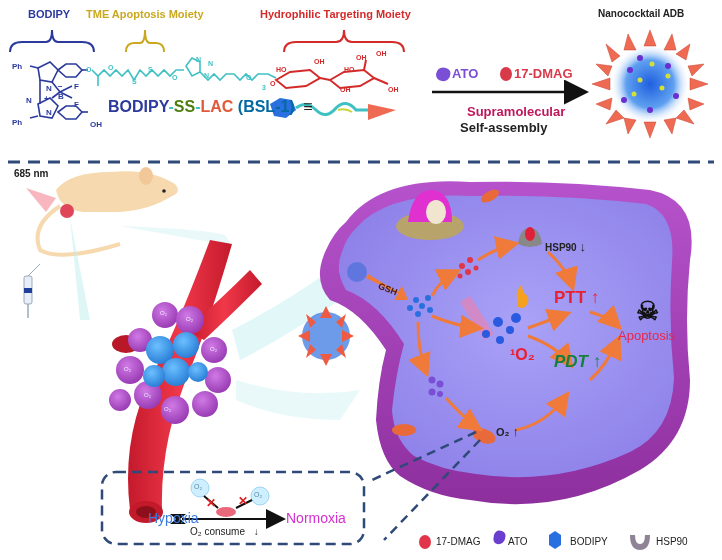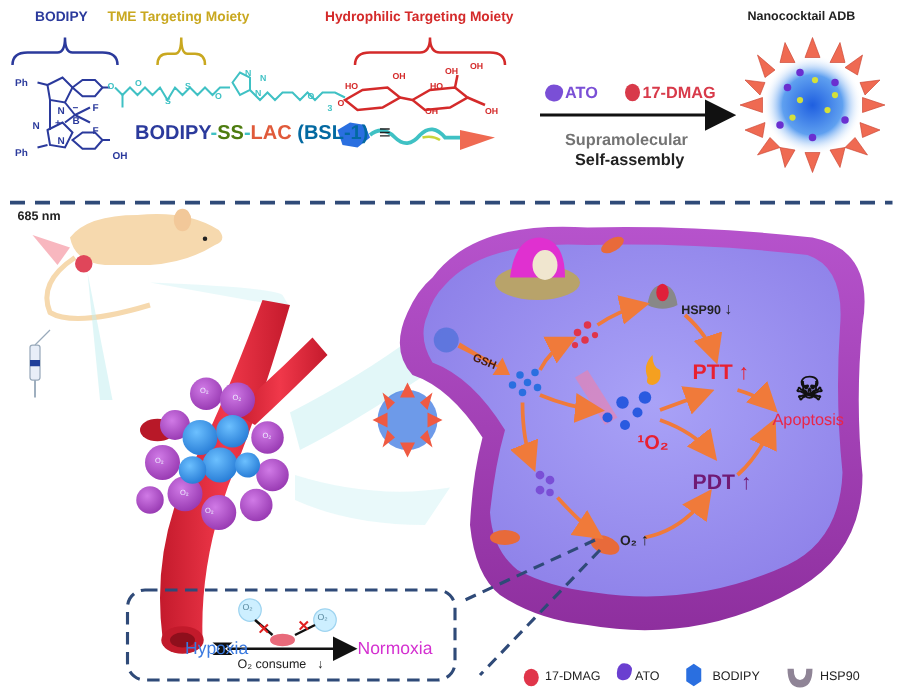--- a/index.html
+++ b/index.html
@@ -289,21 +289,21 @@
   <line x1="252" y1="500" x2="236" y2="508" stroke="#111" stroke-width="2"></line>
   <ellipse cx="226" cy="512" rx="10" ry="5" fill="#e86a7a"></ellipse>
 
   <ellipse cx="425" cy="542" rx="6" ry="7" fill="#e0354a"></ellipse>
   <path d="M494,535 q2,-6 8,-4 q5,2 3,8 q-2,6 -8,5 q-5,-1 -3,-9z" fill="#6a3fd0"></path>
   <polygon points="549,535 555,531 561,535 561,545 555,549 549,545" fill="#2a6fe0"></polygon>
   <path d="M630,535 Q630,550 640,550 Q650,550 650,535 L645,535 Q645,544 640,544 Q635,544 635,535 Z" fill="#8f8496"></path>
 </svg>
 
 <div class="lbl" style="left:28px;top:8px;font-size:11px;color:#2b3a9c;">BODIPY</div>
-<div class="lbl" style="left:86px;top:8px;font-size:11px;color:#c9a820;">TME Targeting Moiety</div>
+<div class="lbl" style="left:86px;top:8px;font-size:11px;color:#c9a820;">TME Apoptosis Moiety</div>
 <div class="lbl" style="left:260px;top:8px;font-size:11px;color:#d42a2a;">Hydrophilic Targeting Moiety</div>
 
 <div class="abs" style="font-size:8px;font-weight:bold;color:#2b3a9c;">
   <span class="abs" style="left:12px;top:62px;">Ph</span>
   <span class="abs" style="left:12px;top:118px;">Ph</span>
   <span class="abs" style="left:46px;top:84px;">N</span>
   <span class="abs" style="left:26px;top:96px;">N</span>
   <span class="abs" style="left:46px;top:108px;">N</span>
   <span class="abs" style="left:58px;top:92px;">B</span>
   <span class="abs" style="left:74px;top:82px;">F</span>
@@ -336,41 +336,41 @@
 </div>
 
 <div class="lbl" style="left:108px;top:98px;font-size:16px;">
   <span style="color:#2b3a9c;">BODIPY</span><span style="color:#3fc1c4;">-</span><span style="color:#4d7c0f;">SS</span><span style="color:#3fc1c4;">-</span><span style="color:#e05a3a;">LAC</span>
   <span style="color:#0369a1;">(BSL-1)</span>
   <span style="color:#222;margin-left:4px;">≡</span>
 </div>
 
 <div class="lbl" style="left:452px;top:66px;font-size:13px;color:#7a4fd6;">ATO</div>
 <div class="lbl" style="left:514px;top:66px;font-size:13px;color:#d83a4a;">17-DMAG</div>
-<div class="lbl" style="left:452px;top:104px;font-size:13px;color:#737373;">Supramolecular</div>
+<div class="lbl" style="left:467px;top:104px;font-size:13px;color:#be185d;">Supramolecular</div>
 <div class="lbl" style="left:460px;top:120px;font-size:13px;color:#222;">Self-assembly</div>
 <div class="lbl" style="left:598px;top:8px;font-size:10px;color:#222;">Nanococktail ADB</div>
 
 <div class="lbl" style="left:14px;top:168px;font-size:10px;color:#222;">685 nm</div>
 
 <div class="lbl" style="left:378px;top:284px;font-size:9px;color:#4a1a0a;transform:rotate(22deg);">GSH</div>
 
 <div class="lbl" style="left:545px;top:239px;font-size:10px;color:#222;">
   <span>HSP90</span>
   <span style="font-size:13px;">↓</span>
 </div>
 
 <div class="lbl" style="left:554px;top:288px;font-size:17px;color:#e82030;">
   <span>PTT</span>
   <span>↑</span>
 </div>
 
 <div class="lbl" style="left:510px;top:346px;font-size:16px;color:#e82030;">¹O₂</div>
 
-<div class="lbl" style="left:554px;top:376px;font-size:17px;color:#701a75;">
+<div class="lbl" style="left:554px;top:352px;font-size:17px;color:#15803d;font-style:italic;">
   <span>PDT</span>
   <span>↑</span>
 </div>
 
 <div class="lbl" style="left:496px;top:424px;font-size:11px;color:#222;">
   <span>O₂</span>
   <span style="font-size:13px;">↑</span>
 </div>
 
 <div class="lbl" style="left:636px;top:296px;font-size:26px;color:#111;">☠</div>

